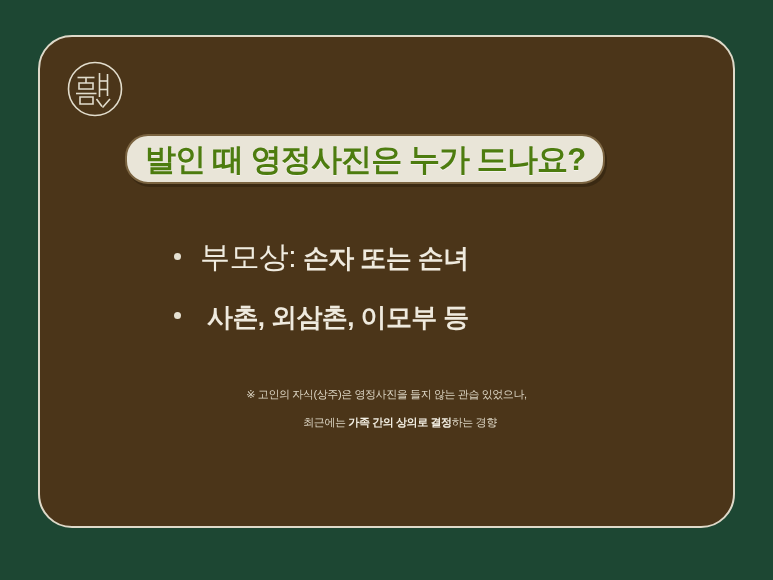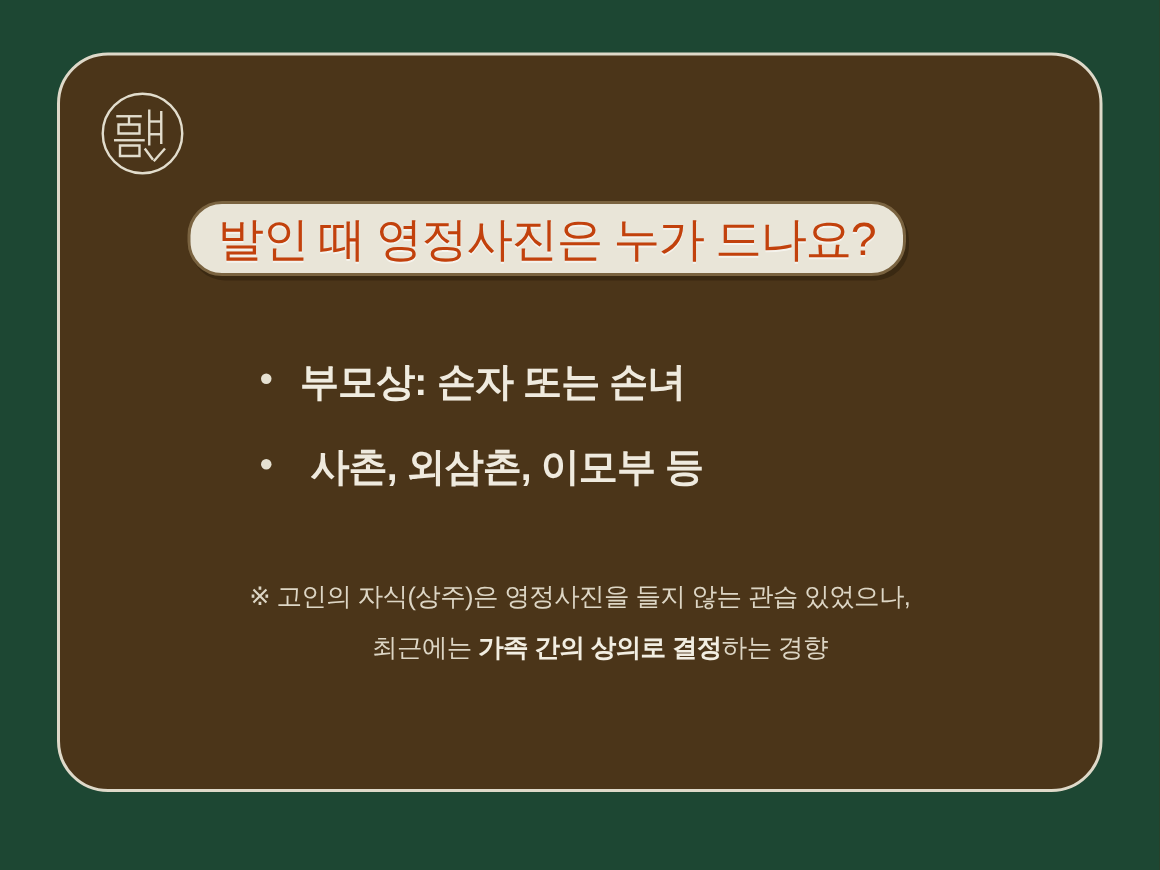--- a/index.html
+++ b/index.html
@@ -56,22 +56,22 @@
     display: flex;
     align-items: center;
     justify-content: center;
     background: #e9e5d8;
     border: 2px solid #7a6340;
     border-radius: 23px;
     box-shadow: 2px 3px 0 rgba(30, 20, 6, 0.35);
   }
   .title-pill .title-text {
     font-size: 31px;
-    font-weight: 400;
-    color: #c2410c;
+    font-weight: 700;
+    color: #4d7c0f;
     letter-spacing: -0.9px;
     line-height: 1;
     white-space: nowrap;
     text-shadow: 0 1px 0 rgba(255,255,255,0.55);
   }
 
   
   .bullets {
     position: absolute;
     left: 134px;
@@ -88,43 +88,43 @@
     width: 7px;
     height: 7px;
     border-radius: 50%;
     background: #e6e1d2;
     flex: 0 0 auto;
     margin-right: 19px;
     position: relative;
     top: -7px;
   }
   .bullet-term {
-    font-size: 26px;
-    font-weight: 700;
+    font-size: 30px;
+    font-weight: 400;
     color: #f0ece0;
     letter-spacing: -0.6px;
   }
   .bullet-desc {
     font-size: 26px;
     font-weight: 700;
     color: #efeade;
     letter-spacing: -0.6px;
     margin-left: 7px;
   }
 
   
   .footnote {
     position: absolute;
     left: 0;
     right: 0;
     top: 352px;
     text-align: center;
   }
   .footnote-line {
-    font-size: 17px;
+    font-size: 11px;
     color: #ddd6c5;
     letter-spacing: -0.4px;
     line-height: 1.0;
     margin-bottom: 17px;
     white-space: nowrap;
   }
   .footnote-line:last-child { margin-bottom: 0; margin-left: 27px; }
   .fn-strong { font-weight: 700; color: #f2eee2; }
   .fn-mark { font-weight: 400; }
 </style>

